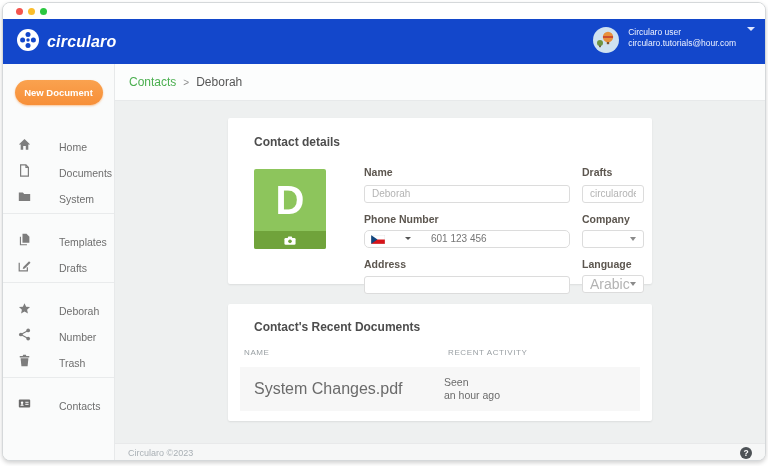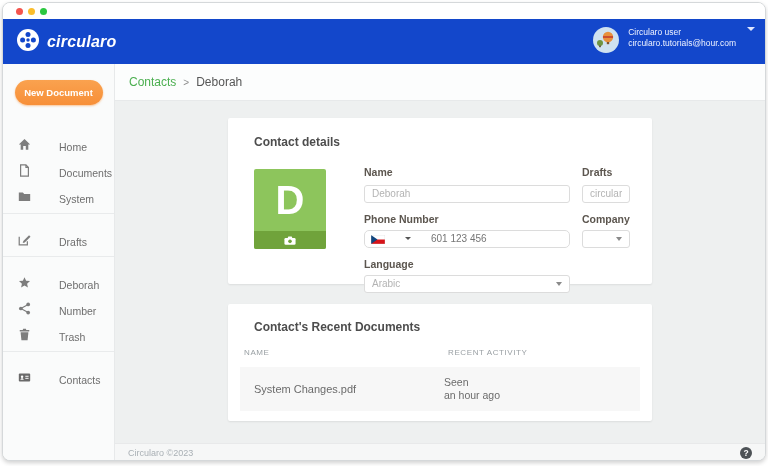--- a/index.html
+++ b/index.html
@@ -47,30 +47,30 @@
   .avatar-strip{ position:absolute; bottom:0; left:0; right:0; height:18px; background:#70a33b; border-radius:0 0 2px 2px;
     display:flex; align-items:center; justify-content:center;}
   .formgrid{ flex:1; display:grid; grid-template-columns:1fr 1fr; column-gap:12px; row-gap:10px;}
   .field label{ display:block; font-size:10.5px; font-weight:bold; color:#5c564f; margin-bottom:5px;}
   .tinput{ width:100%; height:18px; border:1px solid #dcdcdc; border-radius:3px; background:#fff;
     font-size:10px; color:#b3b3b3; padding:0 7px; font-family:"Liberation Sans",sans-serif; outline:none;}
   .phone-box{ display:flex; align-items:center; gap:20px; height:18px; border:1px solid #dcdcdc; border-radius:5px; background:#fff; padding:0 6px;}
   .phone-box input{ border:none; outline:none; flex:1; min-width:0; font-size:10px; color:#b9b9b9; font-family:"Liberation Sans",sans-serif;}
   .flag-caret{ width:0;height:0;border-left:3px solid transparent;border-right:3px solid transparent;border-top:3.5px solid #555;}
   .selectbox{ display:flex; align-items:center; height:18px; border:1px solid #dcdcdc; border-radius:3px; background:#fff; padding:0 7px; cursor:pointer;}
-  .selectbox .val{ flex:1; font-size:10px; color:#b3b3b3;}
+  .selectbox .val{ flex:1; font-size:14px; color:#b3b3b3;}
   .sel-caret{ width:0;height:0;border-left:3.5px solid transparent;border-right:3.5px solid transparent;border-top:4px solid #8a8a8a;}
   
   .card-docs{ padding:16px 0 0; height:117px;}
   .card-docs .card-title{ padding:0 26px;}
   .thead{ display:flex; padding:14px 16px 10px;}
   .th{ font-size:8px; letter-spacing:.6px; color:#9aa0a4;}
   .th.name{ width:204px;}
   .doc-row{ margin:0 12px; background:#f7f7f7; height:44px; display:flex; align-items:center; cursor:pointer;}
-  .cell-name{ width:204px; padding-left:14px; font-size:11px; color:#6b6b6b;}
+  .cell-name{ width:204px; padding-left:14px; font-size:16px; color:#6b6b6b;}
   .cell-activity{ font-size:10.5px; color:#6b6b6b; line-height:1.25;}
   
   .footer{ height:19px; background:#f6f7f7; border-top:1px solid #e8e9ea; display:flex; align-items:center;
     justify-content:space-between; padding:0 13px; flex:none;}
   .copyright{ font-size:9px; color:#a9b0b5;}
   .help-btn{ width:12px; height:12px; border-radius:50%; background:#4d5256; color:#fff; font-size:8.5px; font-weight:bold;
     display:flex; align-items:center; justify-content:center; cursor:pointer; border:none;}
 </style>
 </head>
 <body>
@@ -148,20 +148,27 @@
           <span><svg width="13" height="13" viewBox="0 0 16 16" fill="#7d7d7d">
                 <path d="M1 3h5l1.6 2H15v8.5H1z"></path>
               </svg></span>
           <span>System</span>
         </div>
 
         <div class="nav-divider"></div>
 
         <div class="nav-item">
           <span><svg width="13" height="13" viewBox="0 0 16 16">
+                <path d="M5.5 1h5l3.5 3.5V12h-8.5z" fill="#7d7d7d"></path>
+                <path d="M3 4.5v10h8" fill="none" stroke="#7d7d7d" stroke-width="1.4"></path>
+              </svg></span>
+          <span>Templates</span>
+        </div>
+        <div class="nav-item">
+          <span><svg width="13" height="13" viewBox="0 0 16 16">
                 <path d="M1.5 4.5v10h10V10" fill="none" stroke="#7d7d7d" stroke-width="1.5"></path>
                 <path d="M6.5 9.8 13.6 2.7l1.8 1.8-7.1 7.1-2.5.7z" fill="#7d7d7d"></path>
               </svg></span>
           <span>Drafts</span>
           <span class="nav-badge">32</span>
         </div>
 
         <div class="nav-divider"></div>
 
         <div class="nav-item">
@@ -253,20 +260,24 @@
                 </div>
               </div>
               <div class="field">
                 <label>Company</label>
                 <div class="selectbox">
                   <span class="val"></span>
                   <span class="sel-caret"></span>
                 </div>
               </div>
               <div class="field">
+                <label>Address</label>
+                <input class="tinput" type="text" value="" style="">
+              </div>
+              <div class="field">
                 <label>Language</label>
                 <div class="selectbox">
                   <span class="val">Arabic</span>
                   <span class="sel-caret"></span>
                 </div>
               </div>
             </div>
           </div>
         </div>
 

